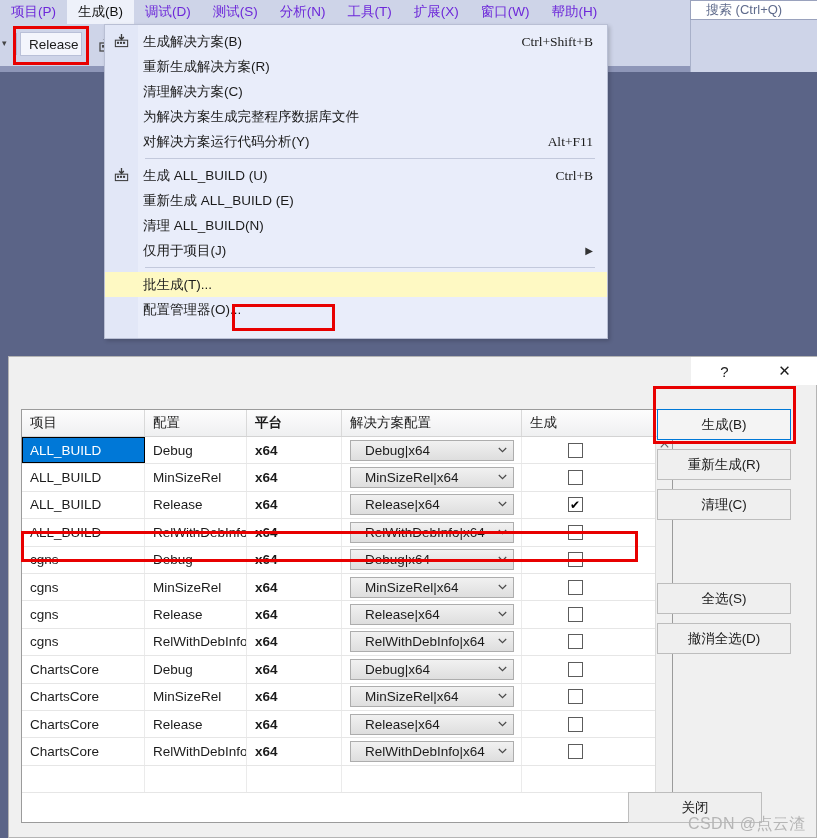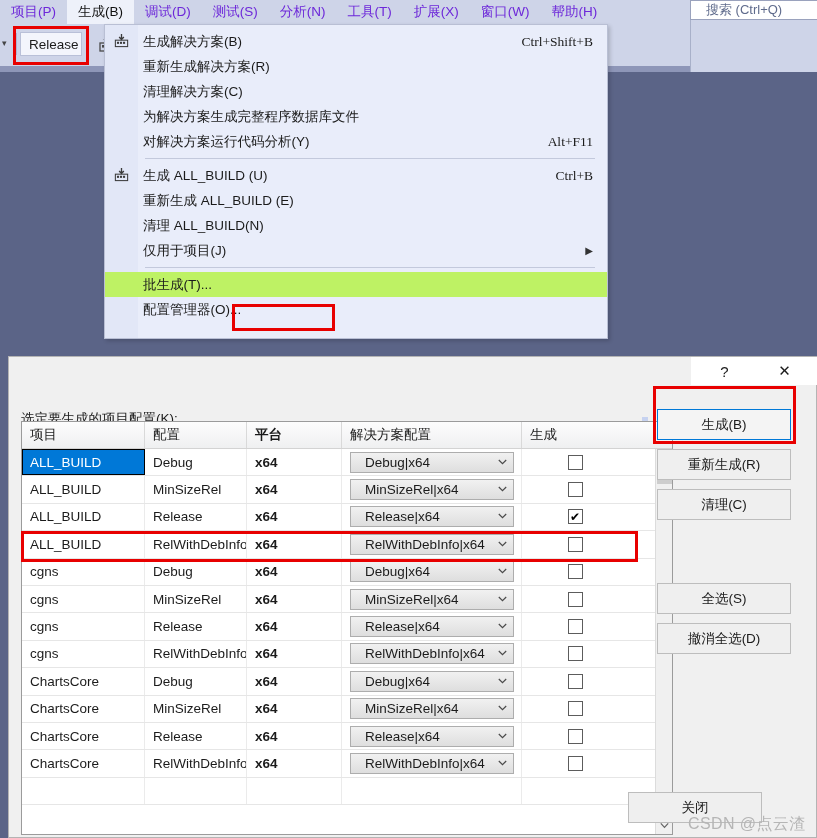--- a/index.html
+++ b/index.html
@@ -101,21 +101,21 @@
   .dd-list { position: relative; padding-top: 4px; }
   .dd-row {
     position: relative; height: 25px;
     display: flex; align-items: center;
     cursor: default;
   }
   .dd-row .ic { width: 33px; display: flex; justify-content: center; align-items: center; }
   .dd-row .lbl { flex: 1; font-size: 13.5px; color: #1b1b1b; padding-left: 5px; white-space: nowrap; }
   .dd-row .acc { font-size: 13.5px; color: #1b1b1b; padding-right: 14px; white-space: nowrap; font-family: Liberation Serif, serif; }
   .dd-row .sub { padding-right: 14px; font-size: 10px; color: #333; }
-  .dd-row.highlight { background: #bef264; }
+  .dd-row.highlight { background: #fef9c3; }
   .dd-sep { height: 1px; background: #c3c9dc; margin: 4px 12px 4px 40px; }
   .dd-redbox {
     position: absolute; left: 127px; top: 279px; width: 103px; height: 27px;
     border: 3px solid #e80000; pointer-events: none;
   }
 
   
   .dialog {
     position: absolute; left: 8px; top: 356px; width: 809px; height: 482px;
     background: #f0f0f0;
@@ -131,21 +131,21 @@
     display: flex; align-items: center; justify-content: center;
     font-size: 15px; color: #1b1b1b; cursor: default;
   }
   .dlg-label {
     position: absolute; left: 12px; top: 29px;
     font-size: 13.5px; color: #1b1b1b; margin-top: 24px;
   }
 
   
   .grid-wrap {
-    position: absolute; left: 12px; top: 64px; width: 652px; height: 414px;
+    position: absolute; left: 12px; top: 52px; width: 652px; height: 414px;
     background: #ffffff; border: 1px solid #9b9b9b;
     overflow: hidden;
   }
   .grid-head {
     display: flex; height: 27px;
     background: linear-gradient(#fdfdfd, #eff0f1);
     border-bottom: 1px solid #d3d3d3;
   }
   .grid-head .hc {
     display: flex; align-items: center; padding-left: 8px;

